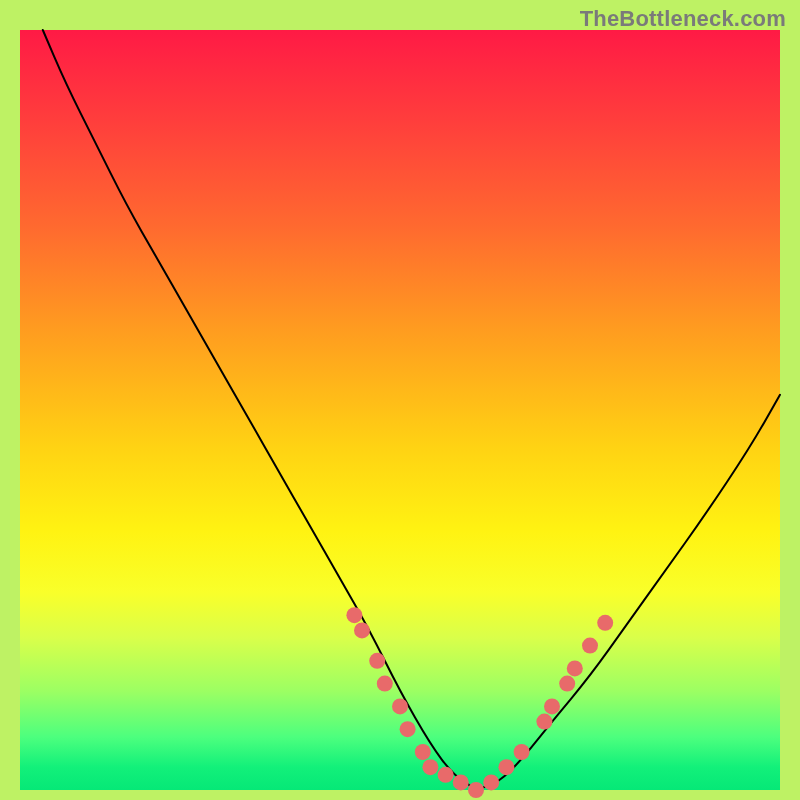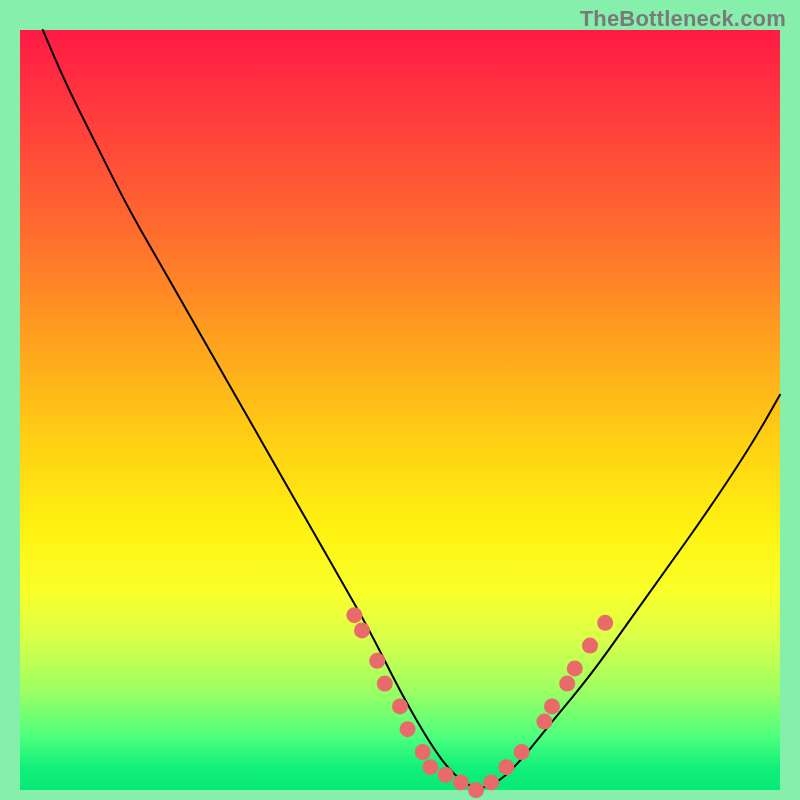--- a/index.html
+++ b/index.html
@@ -1,21 +1,21 @@
 <!DOCTYPE html>
 <html><head>
 <meta charset="utf-8">
 <style>
   * { margin: 0; padding: 0; box-sizing: border-box; }
   html, body { width: 800px; height: 800px; overflow: hidden; background: #000; }
   .frame {
     position: relative;
     width: 800px;
     height: 800px;
-    background: #86efac;
+    background: #bef264;
   }
   .watermark {
     position: absolute;
     top: 6px;
     right: 14px;
     font-family: Arial, Helvetica, sans-serif;
     font-size: 22px;
     font-weight: 600;
     color: #7a7a7a;
     letter-spacing: 0.2px;

